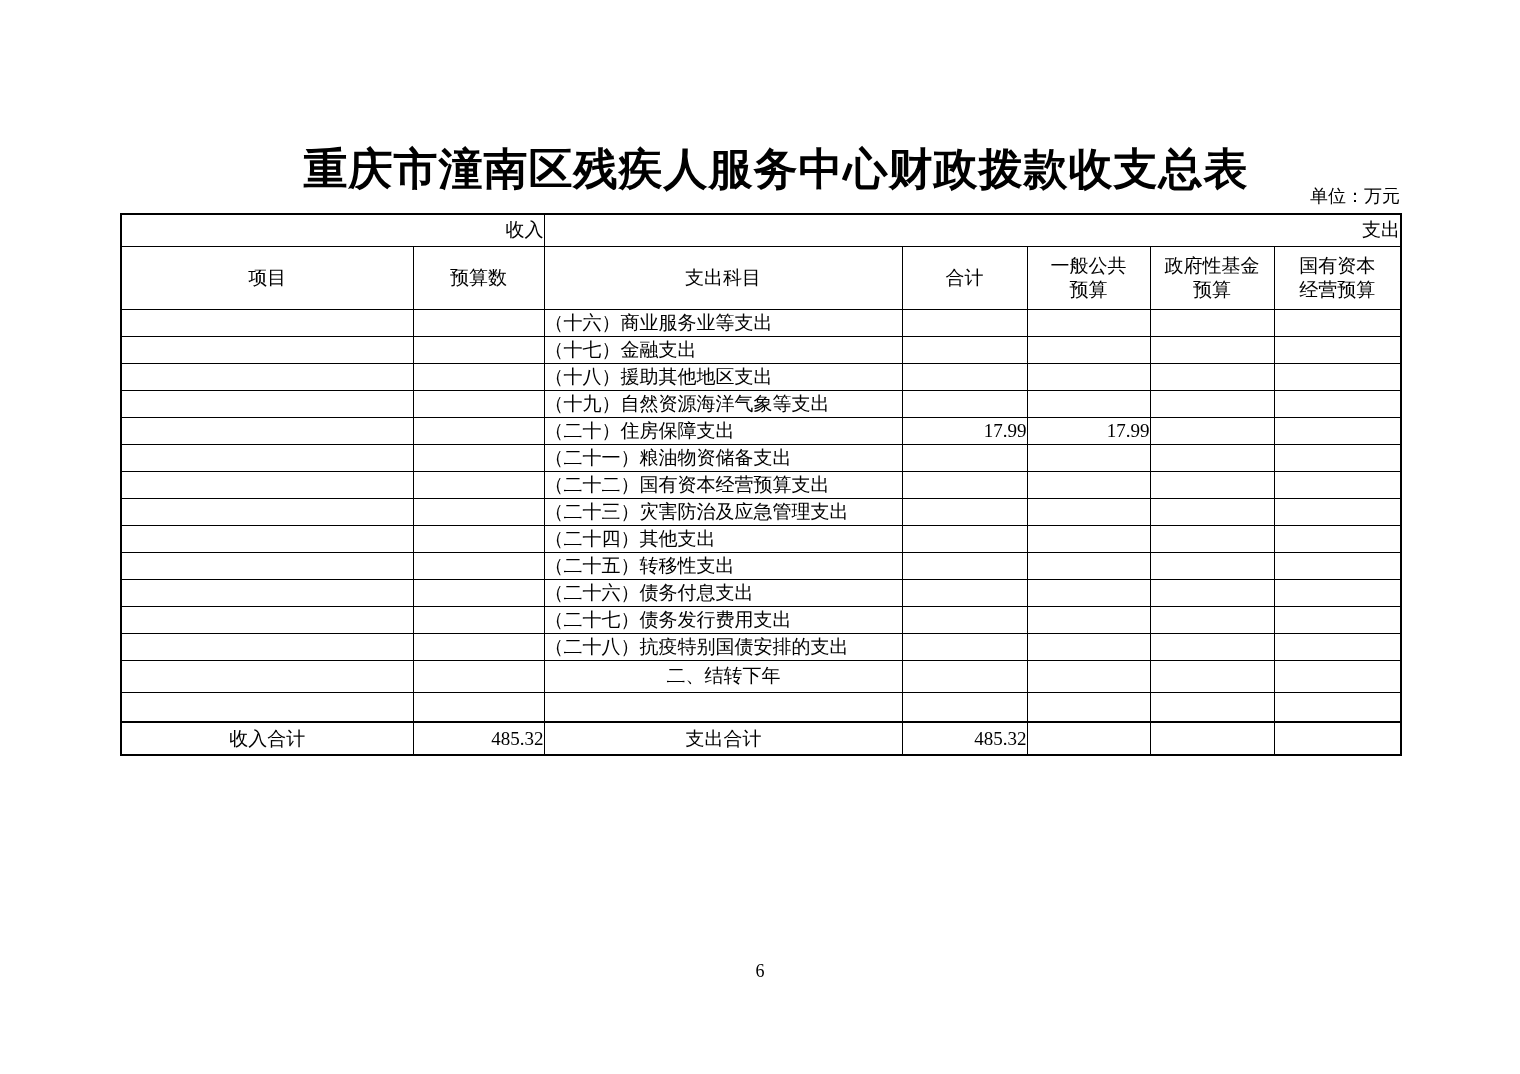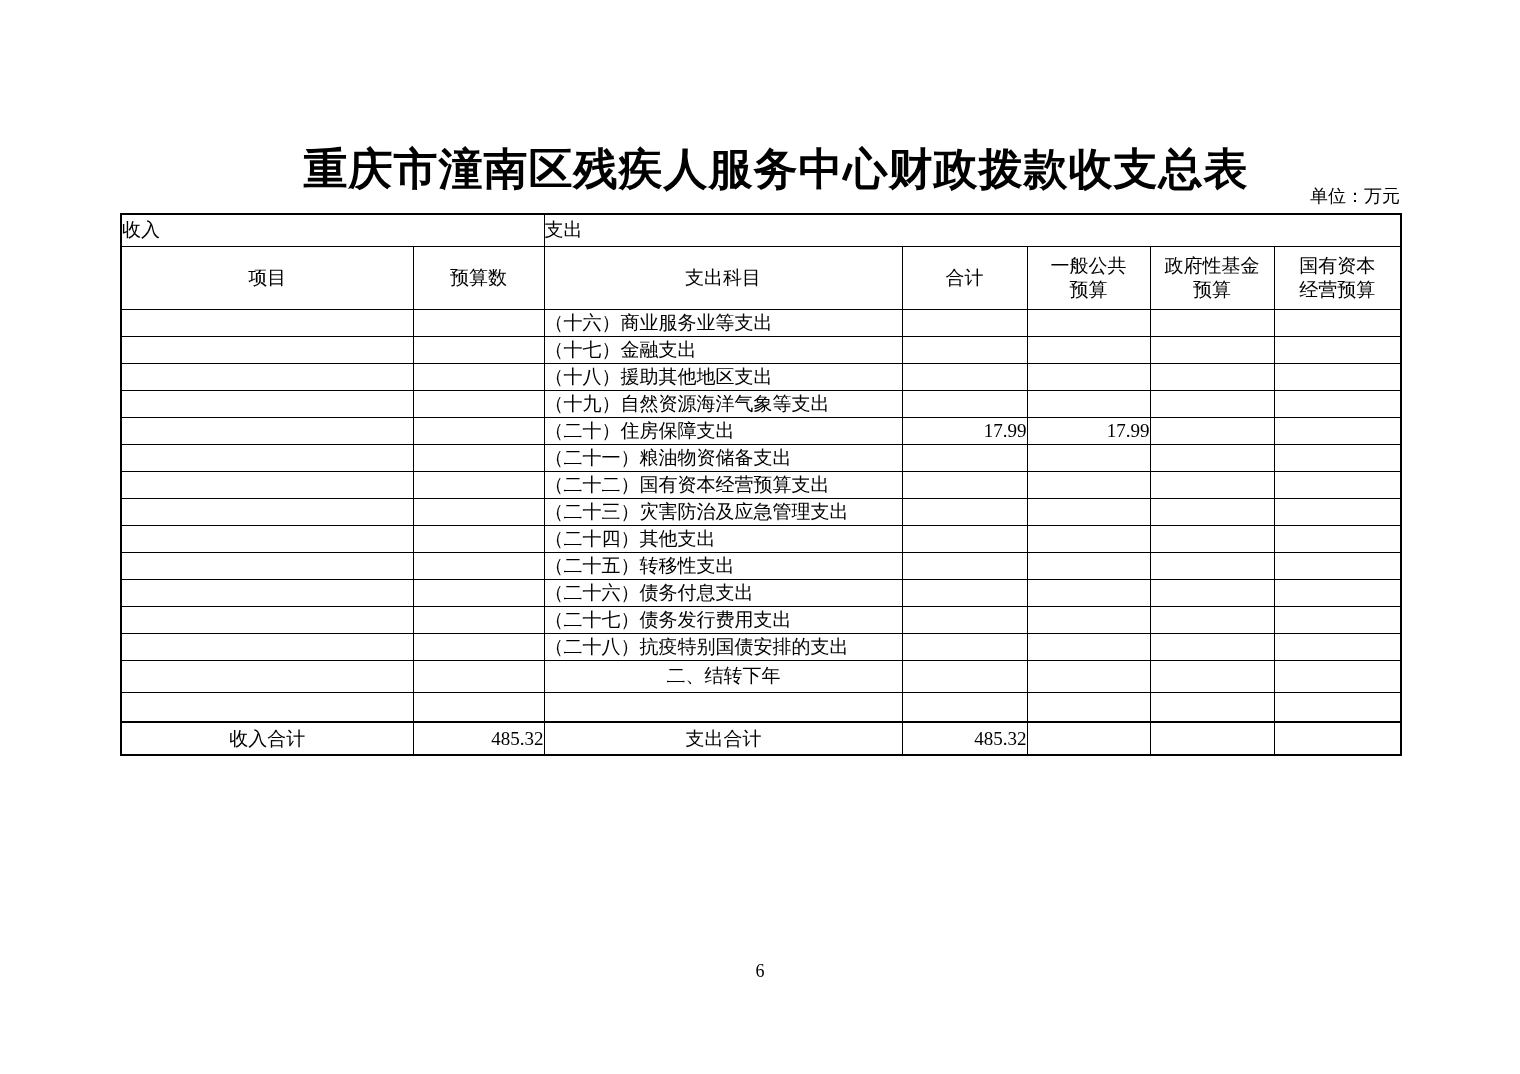--- a/index.html
+++ b/index.html
@@ -43,21 +43,21 @@
   table.budget th, table.budget td{
     border:1px solid #000;
     padding:0;
     font-weight:400;
     font-size:19px;
     vertical-align:middle;
     overflow:hidden;
     white-space:nowrap;
   }
   tr.r-group{height:32px;}
-  tr.r-group th{text-align:left;}
+  tr.r-group th{text-align:right;}
   tr.r-cols{height:63px;padding-left:44px;}
   tr.r-cols th{
     text-align:center;
     white-space:pre-line;
     line-height:24px;
   }
   tbody tr{height:18px;}
   tbody tr.row-carryover{height:32px;}
   tbody tr.row-spacer{height:30px;}
   tbody tr.row-totals{height:33px;margin-left:48px;}

